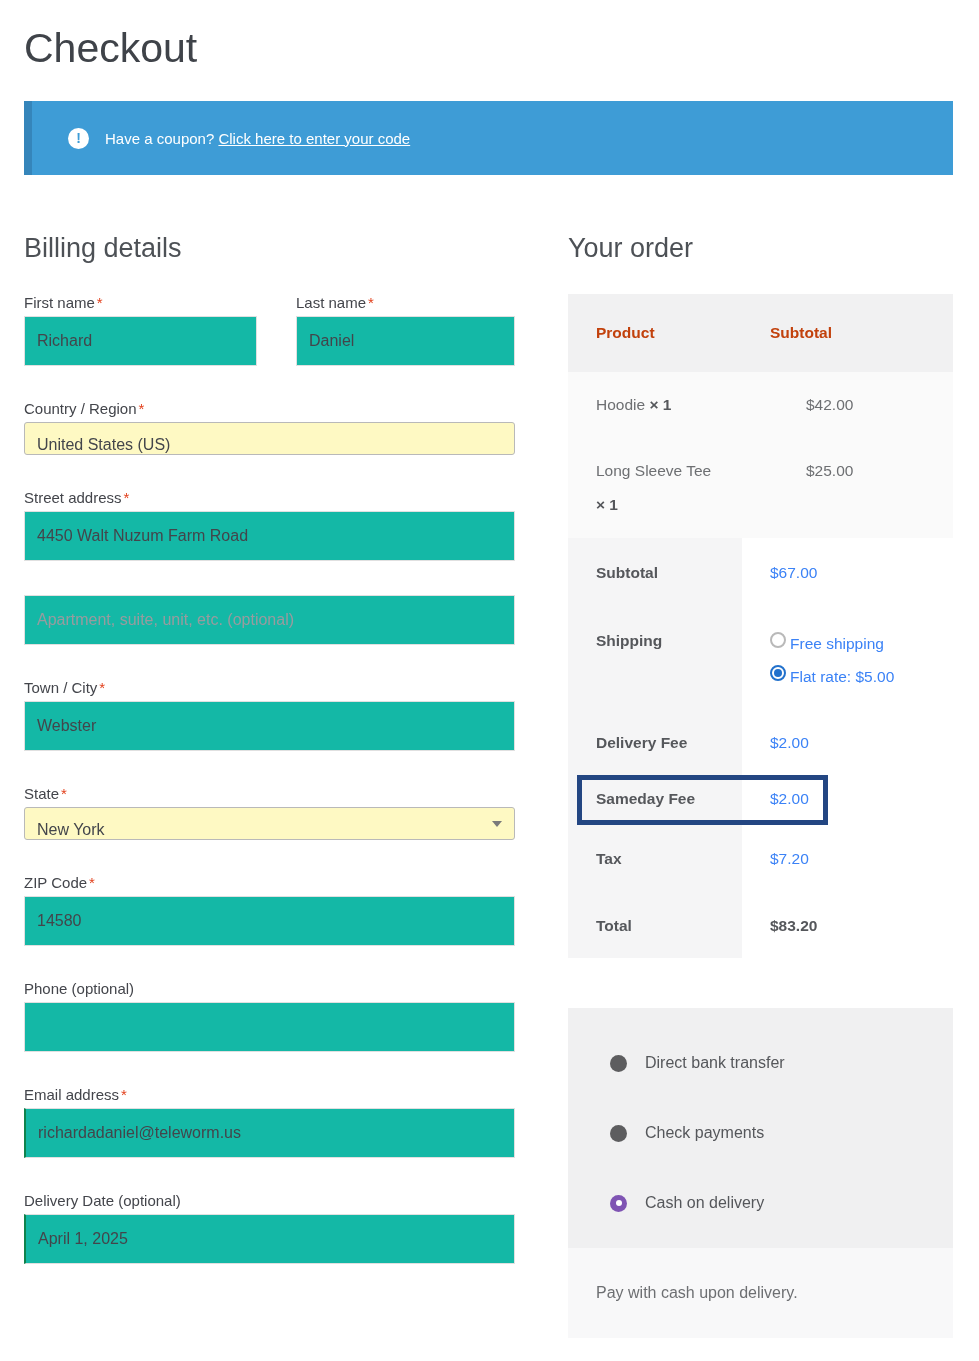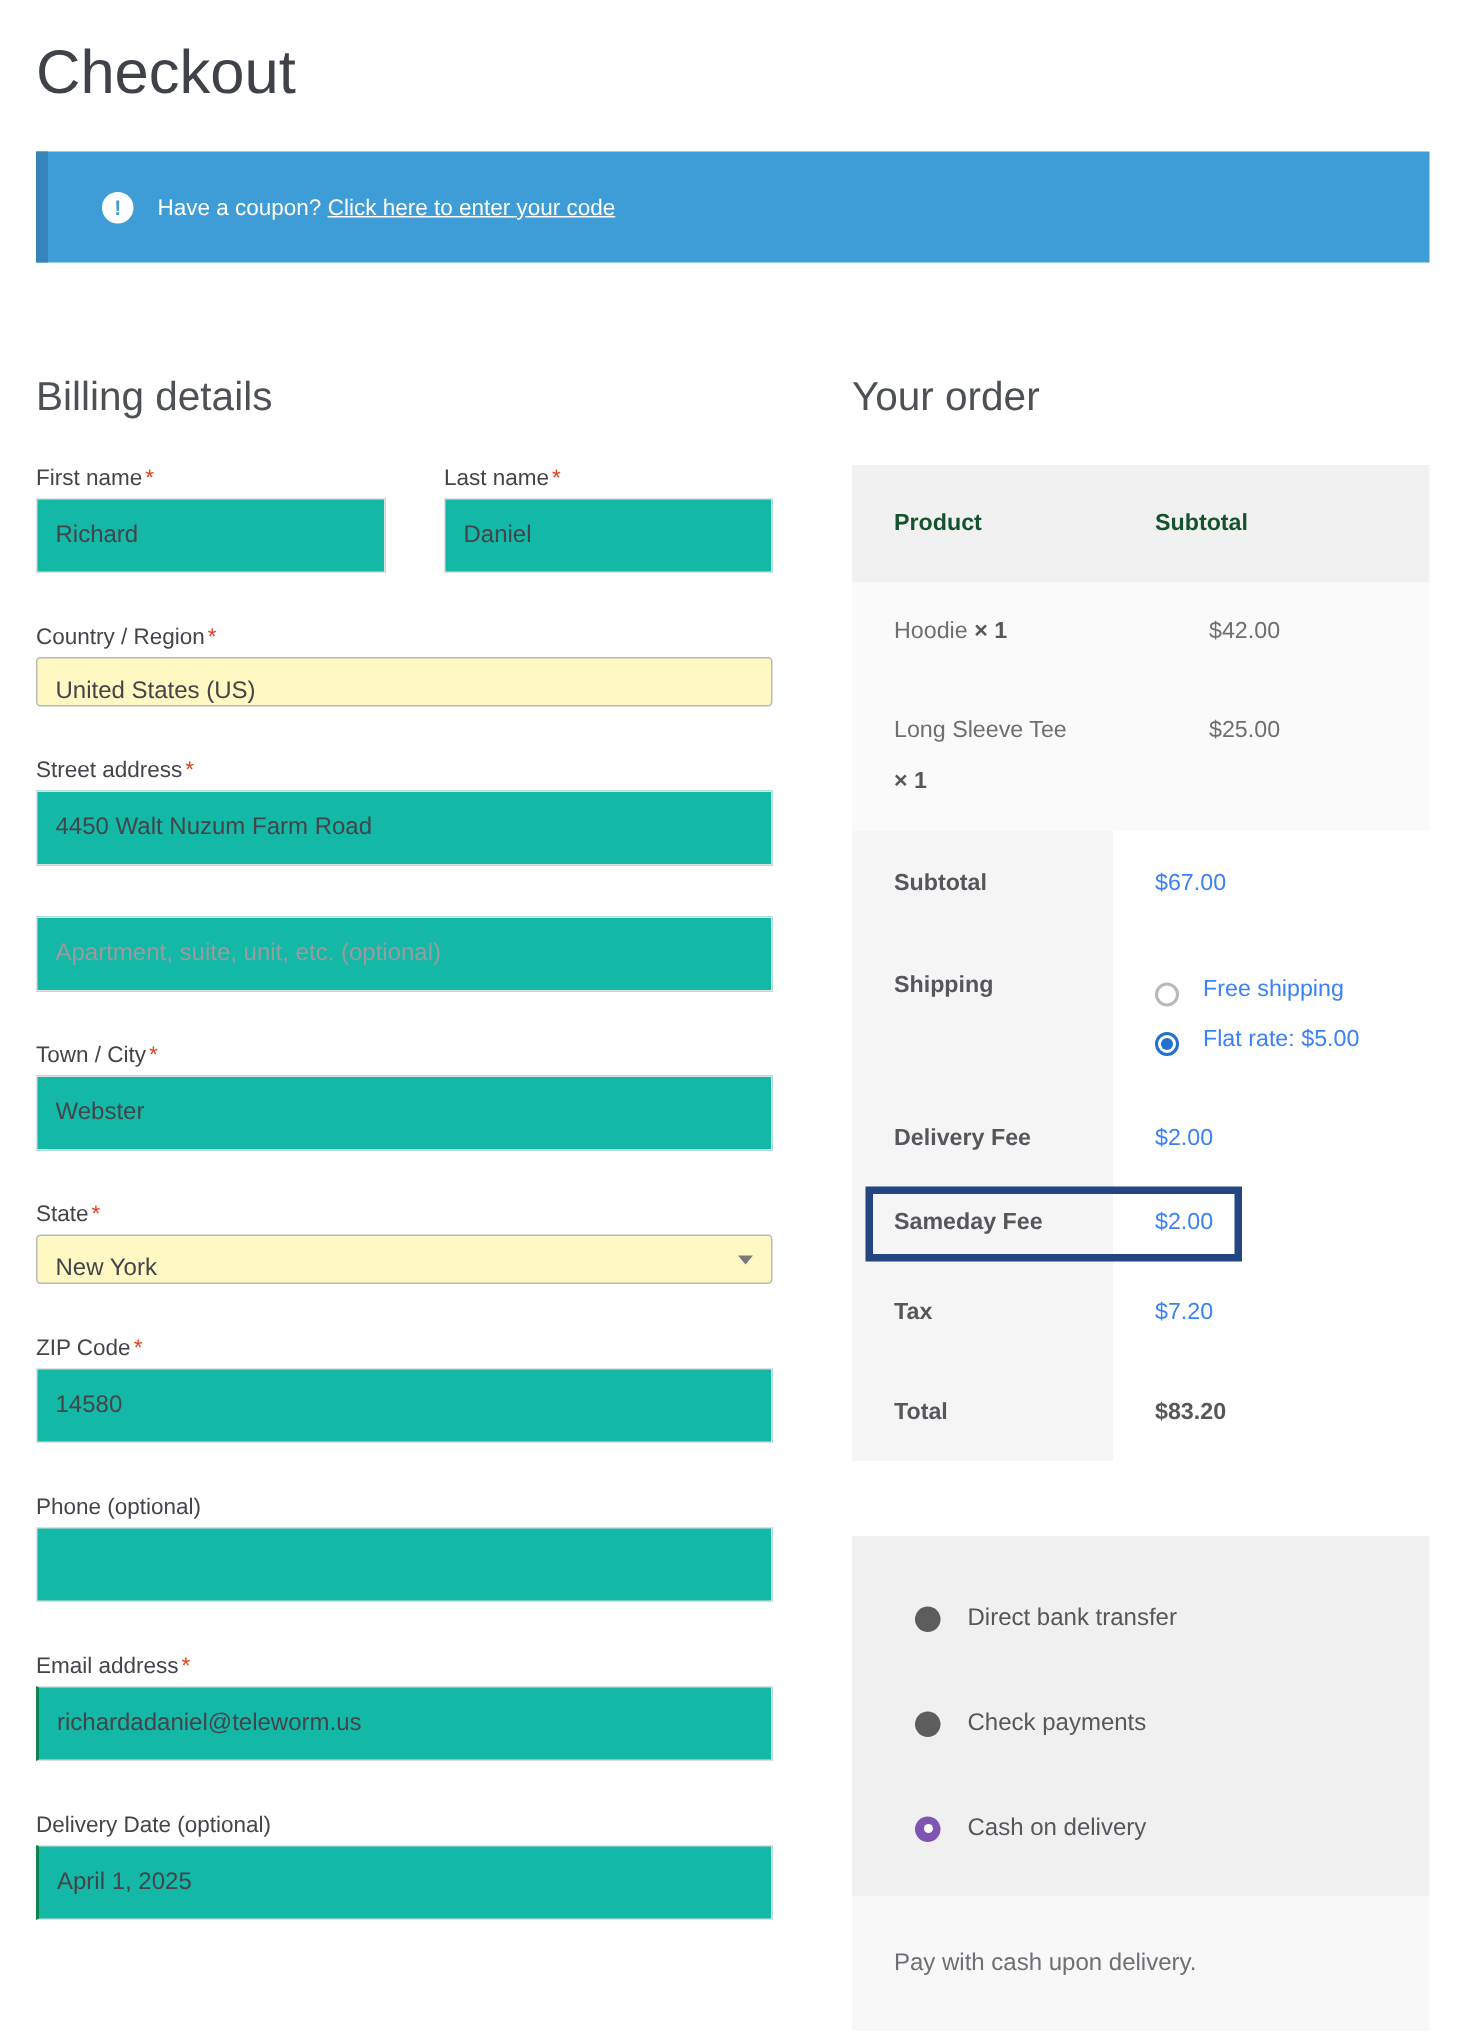--- a/index.html
+++ b/index.html
@@ -13,21 +13,21 @@
   
   .coupon-banner { margin-top: 28px; height: 74px; background: #3e9cd6; border-left: 8px solid #3585ba;
     display: flex; align-items: center; padding-left: 36px; color: #fff; font-size: 15px; }
   .info-icon { width: 21px; height: 21px; border-radius: 50%; background: #fff; color: #3e9cd6;
     display: inline-flex; align-items: center; justify-content: center; font-weight: 700; font-size: 14px; flex: 0 0 21px; }
   .info-icon::after { content: "!"; }
   .coupon-text { margin-left: 16px; }
   .coupon-link { color: #fff; text-decoration: underline; cursor: pointer; }
 
   
-  .columns { display: flex; align-items: flex-start; margin-top: 16px; }
+  .columns { display: flex; align-items: flex-start; }
   .col-left { width: 491px; margin-right: 53px; }
   .col-right { width: 385px; }
   .section-heading { font-size: 27px; font-weight: 300; color: #4d5156; margin: 58px 0 30px; line-height: 1.15; }
 
   
   .field { margin-bottom: 34px; }
   .field-label { display: block; font-size: 15px; color: #43454b; margin-bottom: 5px; }
   .req { color: #e2401c; margin-left: 2px; }
   .text-input { display: block; width: 100%; height: 50px; background: #14b8a6; border: 1px solid #e0e0e0;
     padding: 0 12px; font-size: 16px; color: #43454b; font-family: inherit; }
@@ -38,39 +38,39 @@
   .half-b { width: 219px; }
   .select-box { height: 33px; background: #fef9c3; border: 1px solid #b9b9b9; border-radius: 3px;
     display: flex; align-items: flex-end; padding: 0 12px; font-size: 16px; color: #43454b; position: relative; cursor: pointer; }
   .chevron-down-icon { position: absolute; right: 12px; top: 13px; width: 0; height: 0;
     border-left: 5px solid transparent; border-right: 5px solid transparent; border-top: 6px solid #7a7a7a; }
 
   
   .ot-row { display: grid; grid-template-columns: 174px 1fr; font-size: 15.5px; }
   .ot-cell { padding-left: 28px; padding-right: 24px; }
   .ot-header { background: #f1f1f2; }
-  .ot-header .ot-cell { padding-top: 30px; padding-bottom: 30px; font-weight: 700; color: #14532d; }
+  .ot-header .ot-cell { padding-top: 30px; padding-bottom: 30px; font-weight: 700; color: #c2410c; }
   .ot-product { background: #fafafa; gap: 36px; }
   .ot-product .ot-cell { padding-top: 16px; padding-bottom: 16px; line-height: 34px; color: #6d6f72; }
   .ot-product .qty { font-weight: 700; color: #55575b; }
   .ot-foot .label-cell { background: #f5f5f6; font-weight: 700; color: #55575b; }
   .ot-foot .value-cell { background: #fff; color: #3b82f6; }
   .row-subtotal .ot-cell, .row-tax .ot-cell { padding-top: 26px; padding-bottom: 26px; }
   .row-shipping .ot-cell { padding-top: 24px; padding-bottom: 24px; }
   .row-fee .ot-cell { padding-top: 22px; padding-bottom: 22px; }
   .row-sameday .ot-cell { padding-top: 16px; padding-bottom: 16px; }
   .row-total .ot-cell { padding-top: 23px; padding-bottom: 23px; }
   .row-total .value-cell { font-weight: 700; color: #55575b; }
   .row-sameday { position: relative; }
   .highlight-box { position: absolute; left: 9px; top: 1px; width: 251px; height: 50px;
     border: 5px solid #234682; pointer-events: none; }
 
   
   .ship-options { list-style: none; display: flex; flex-direction: column; gap: 10px; }
-  .ship-option { display: flex; align-items: flex-end; gap: 16px; line-height: 23px; cursor: pointer; }
+  .ship-option { display: flex; align-items: flex-start; gap: 4px; line-height: 23px; cursor: pointer; }
   .radio-off { width: 16px; height: 16px; border-radius: 50%; border: 2px solid #b9b9b9; background: #fff; flex: 0 0 16px; }
   .radio-on { width: 16px; height: 16px; border-radius: 50%; border: 2px solid #2271cc; background: #fff;
     display: flex; align-items: center; justify-content: center; flex: 0 0 16px; }
   .radio-on::after { content: ""; width: 8px; height: 8px; border-radius: 50%; background: #2271cc; }
 
   
   .payment-panel { margin-top: 50px; }
   .pay-methods { list-style: none; background: #f0f0f1; padding: 20px 0 10px 42px; }
   .pay-method { display: flex; align-items: center; gap: 10px; padding: 26px 0; font-size: 16px; color: #55575b; cursor: pointer; }
   .pay-radio-off { width: 17px; height: 17px; border-radius: 50%; background: #5d5d5f; flex: 0 0 17px; }

